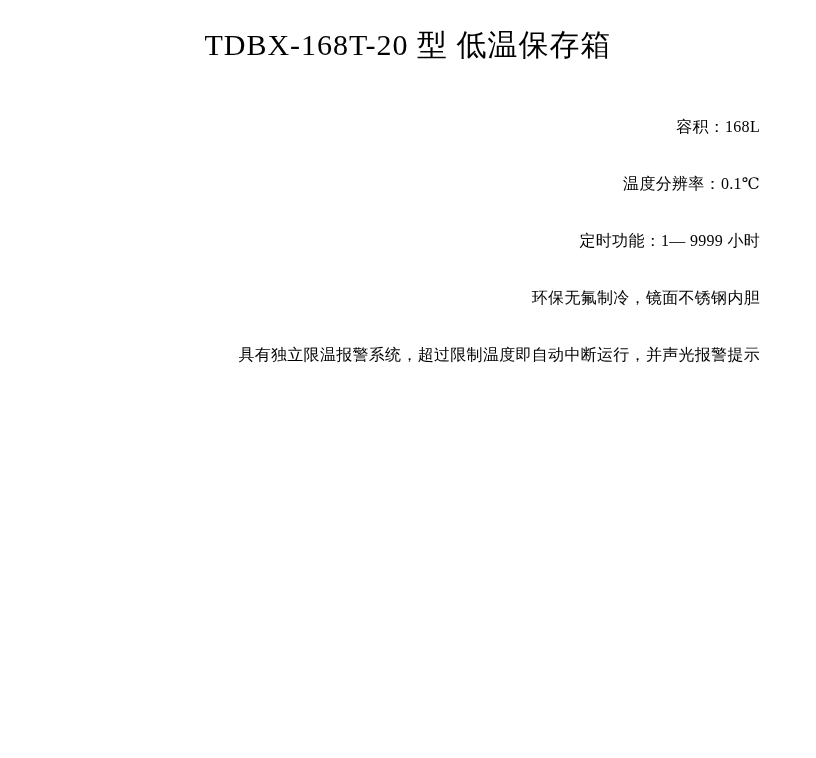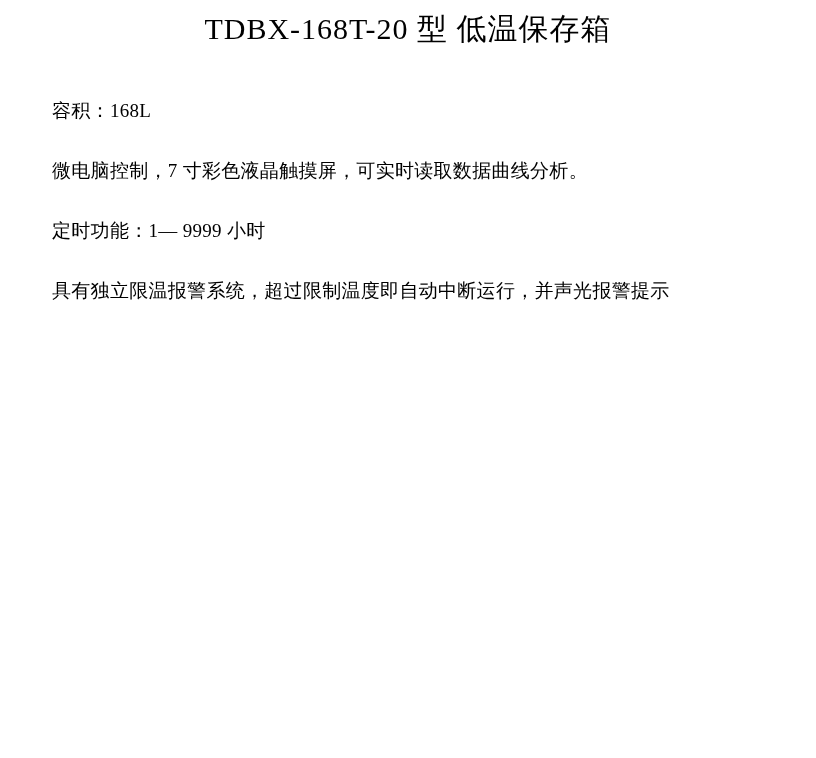--- a/index.html
+++ b/index.html
@@ -12,55 +12,57 @@
     height: 758px;
     font-family: "Liberation Serif", "DejaVu Serif", serif;
     color: #000000;
     overflow: hidden;
   }
   .page {
     position: relative;
     width: 816px;
     height: 572px;
     box-sizing: border-box;
-    padding: 0;
+    padding: 16px;
   }
   .title-block {
     text-align: center;
     padding-top: 8px;
   }
   .title-line {
     font-size: 30px;
     line-height: 42px;
     letter-spacing: 1px;
     font-family: "Liberation Serif", "DejaVu Serif", serif;
     white-space: pre;
   }
   .body-block {
     margin-top: 40px;
     padding-left: 52px;
     padding-right: 40px;
   }
   .para {
-    font-size: 19px;
+    font-size: 16px;
     line-height: 41px;
     letter-spacing: 0.3px;
     white-space: pre-wrap;
+    text-align: right;
   }
 </style>
 </head>
 <body>
 
 <div class="page">
 
   <div class="title-block">
     <div class="title-line">TDBX-168T-20 型 低温保存箱</div>
   </div>
 
   <div class="body-block">
     <p class="para">容积：168L</p>
-    <p class="para">微电脑控制，7 寸彩色液晶触摸屏，可实时读取数据曲线分析。</p>
+    <p class="para">温度分辨率：0.1℃</p>
     <p class="para">定时功能：1— 9999 小时</p>
+    <p class="para">环保无氟制冷，镜面不锈钢内胆</p>
     <p class="para">具有独立限温报警系统，超过限制温度即自动中断运行，并声光报警提示</p>
 
   </div>
 
 </div>
 
 </body></html>

